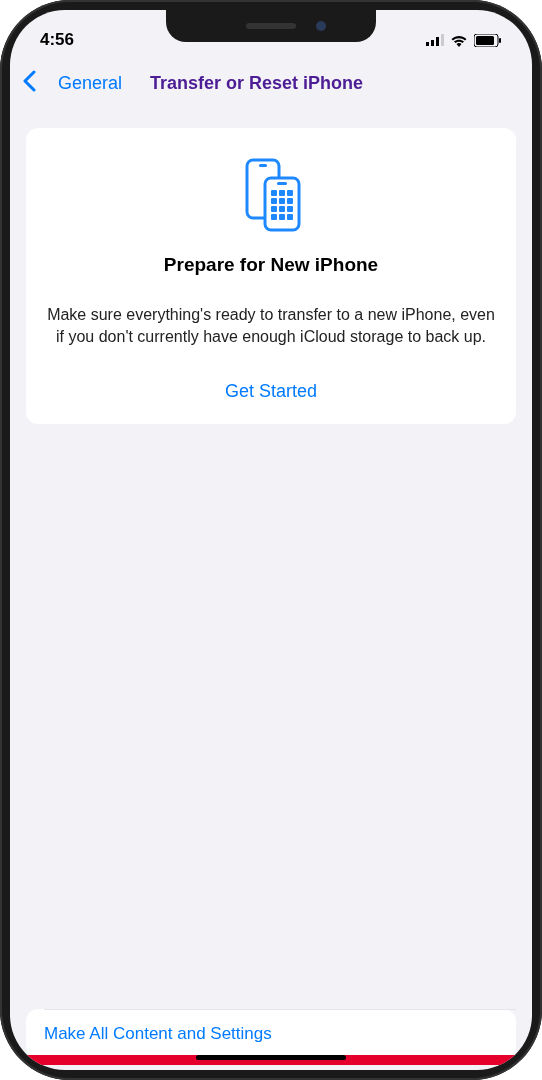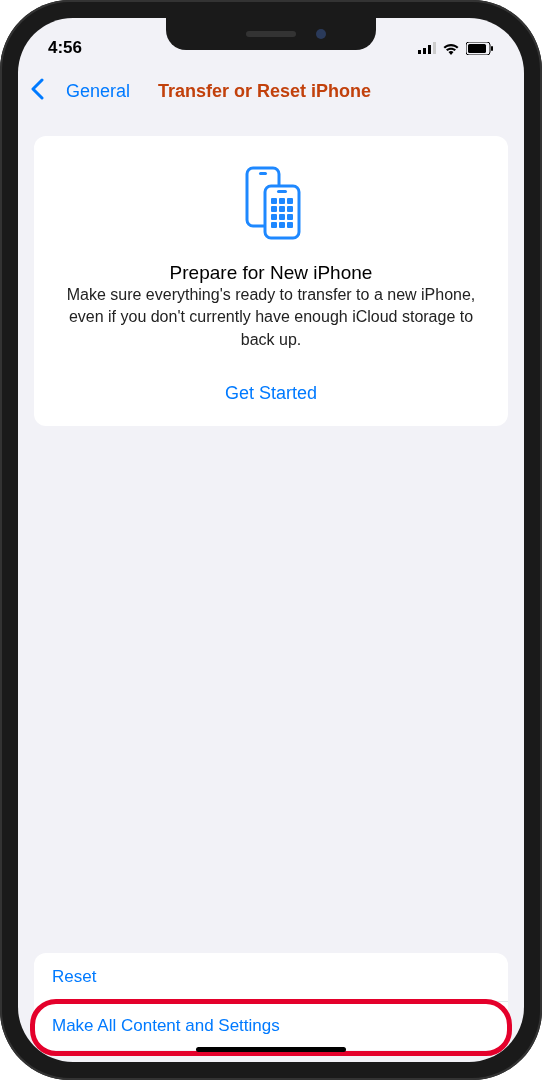--- a/index.html
+++ b/index.html
@@ -8,21 +8,21 @@
       background: #fff;
       display: flex;
       justify-content: center;
       align-items: flex-start;
     }
     .phone-frame {
       width: 542px;
       height: 1080px;
       background: #1a1a1a;
       border-radius: 70px;
-      padding: 18px;
+      padding: 10px;
       position: relative;
       box-shadow: 0 0 0 2px #333 inset;
     }
     .screen {
       width: 100%;
       height: 100%;
       background: #f2f2f7;
       border-radius: 55px;
       overflow: hidden;
       position: relative;
@@ -60,35 +60,35 @@
     .signal-icon, .wifi-icon, .battery-icon { display: inline-flex; }
     .nav-bar {
       height: 50px;
       display: flex;
       align-items: center;
       padding: 0 10px;
       gap: 20px;
     }
     .back-chevron { color: #007aff; font-size: 26px; font-weight: 500; padding: 0 2px; }
     .back-label { color: #007aff; font-size: 18px; }
-    .nav-title { color: #c2410c; font-size: 18px; font-weight: 600; margin-left: 8px; }
+    .nav-title { color: #4c1d95; font-size: 18px; font-weight: 600; margin-left: 8px; }
     .content {
       flex: 1;
       padding: 20px 16px 0;
       display: flex;
       flex-direction: column;
     }
     .card {
       background: #fff;
       border-radius: 12px;
       padding: 26px 20px 22px;
       text-align: center;
     }
     .card-icon { margin: 0 auto 20px; width: 80px; height: 80px; }
-    .card-title { font-size: 19px; font-weight: 400; color: #000; margin-bottom: 0; }
+    .card-title { font-size: 19px; font-weight: 700; color: #000; margin-bottom: 28px; }
     .card-desc { font-size: 16px; color: #222; line-height: 1.4; margin-bottom: 32px; }
     .card-link { color: #007aff; font-size: 18px; }
     .spacer { flex: 1; }
     .list-group {
       background: #fff;
       border-radius: 12px;
       margin-bottom: 12px;
       overflow: visible;
       position: relative;
     }
@@ -195,21 +195,20 @@
           </svg>
         </div>
         <div class="card-title">Prepare for New iPhone</div>
         <div class="card-desc">Make sure everything's ready to transfer to a new iPhone, even if you don't currently have enough iCloud storage to back up.</div>
         <div class="card-link">Get Started</div>
       </div>
 
       <div class="spacer"></div>
 
       <div class="list-group">
-        <div class="list-item">Reset</div>
         <div class="list-divider"></div>
         <div class="list-item">Make All Content and Settings</div>
         <div class="highlight-ring"></div>
       </div>
     </div>
 
     <div class="home-indicator"></div>
   </div>
 </div>
 

